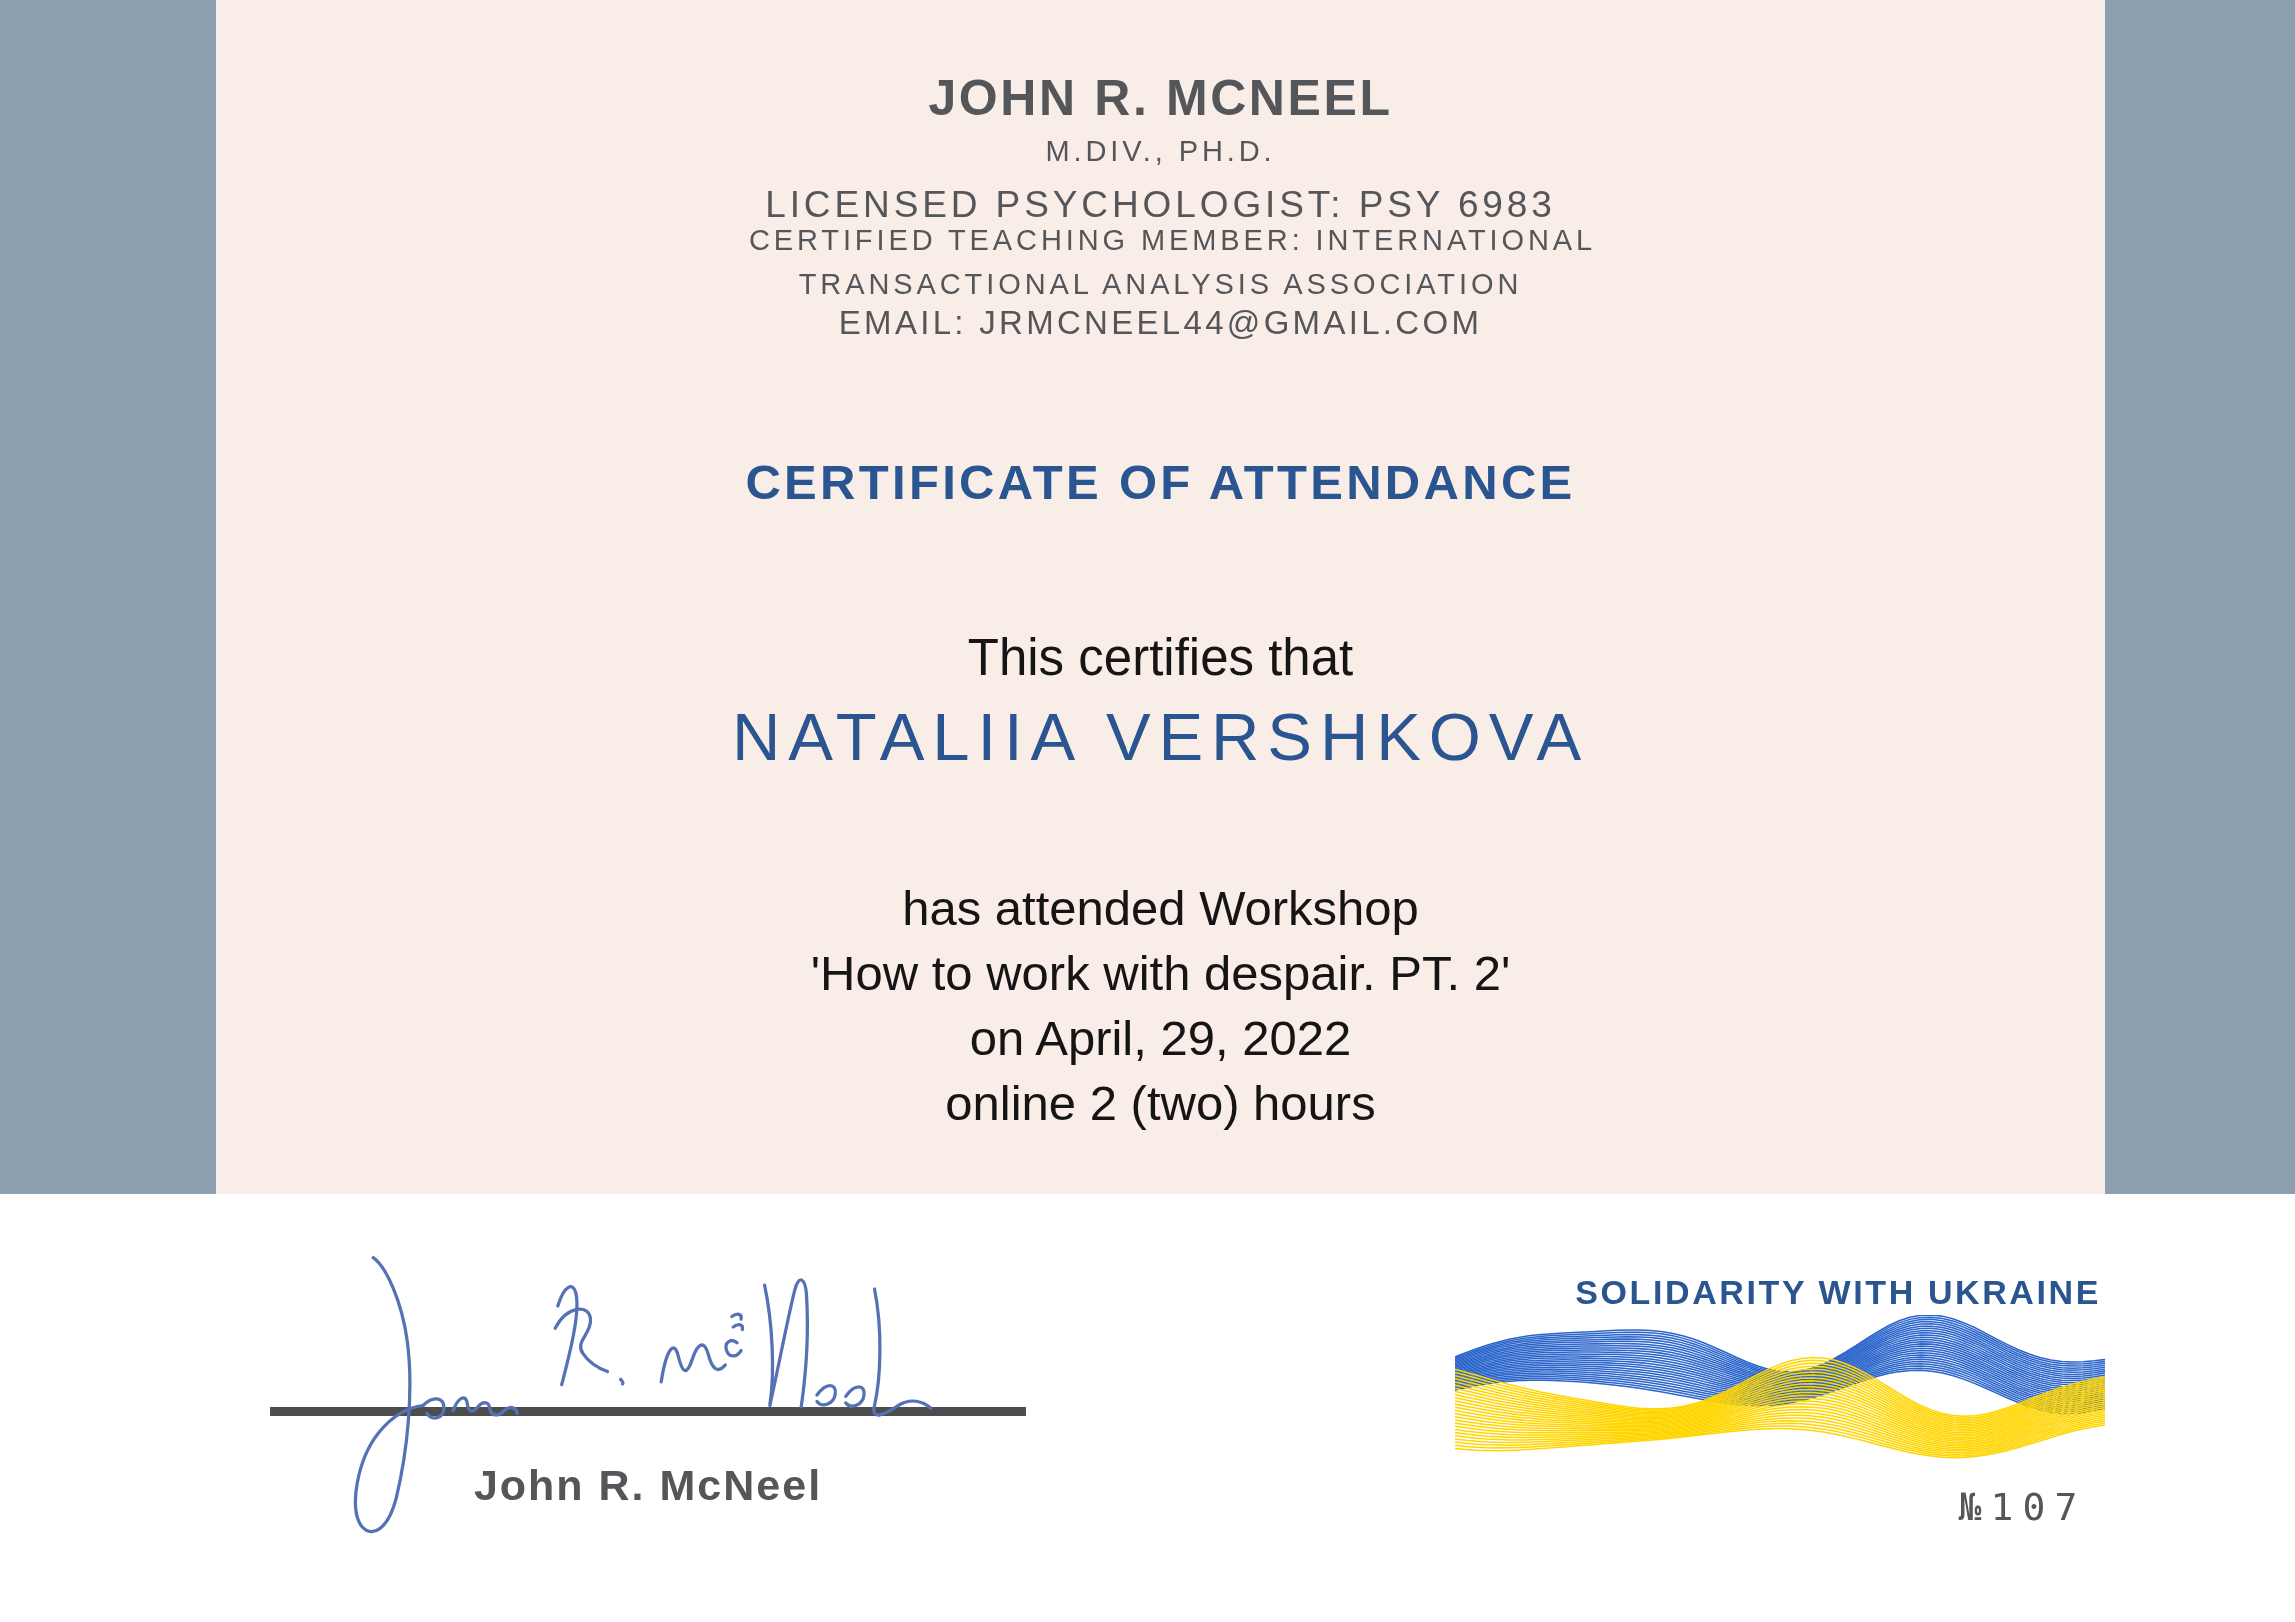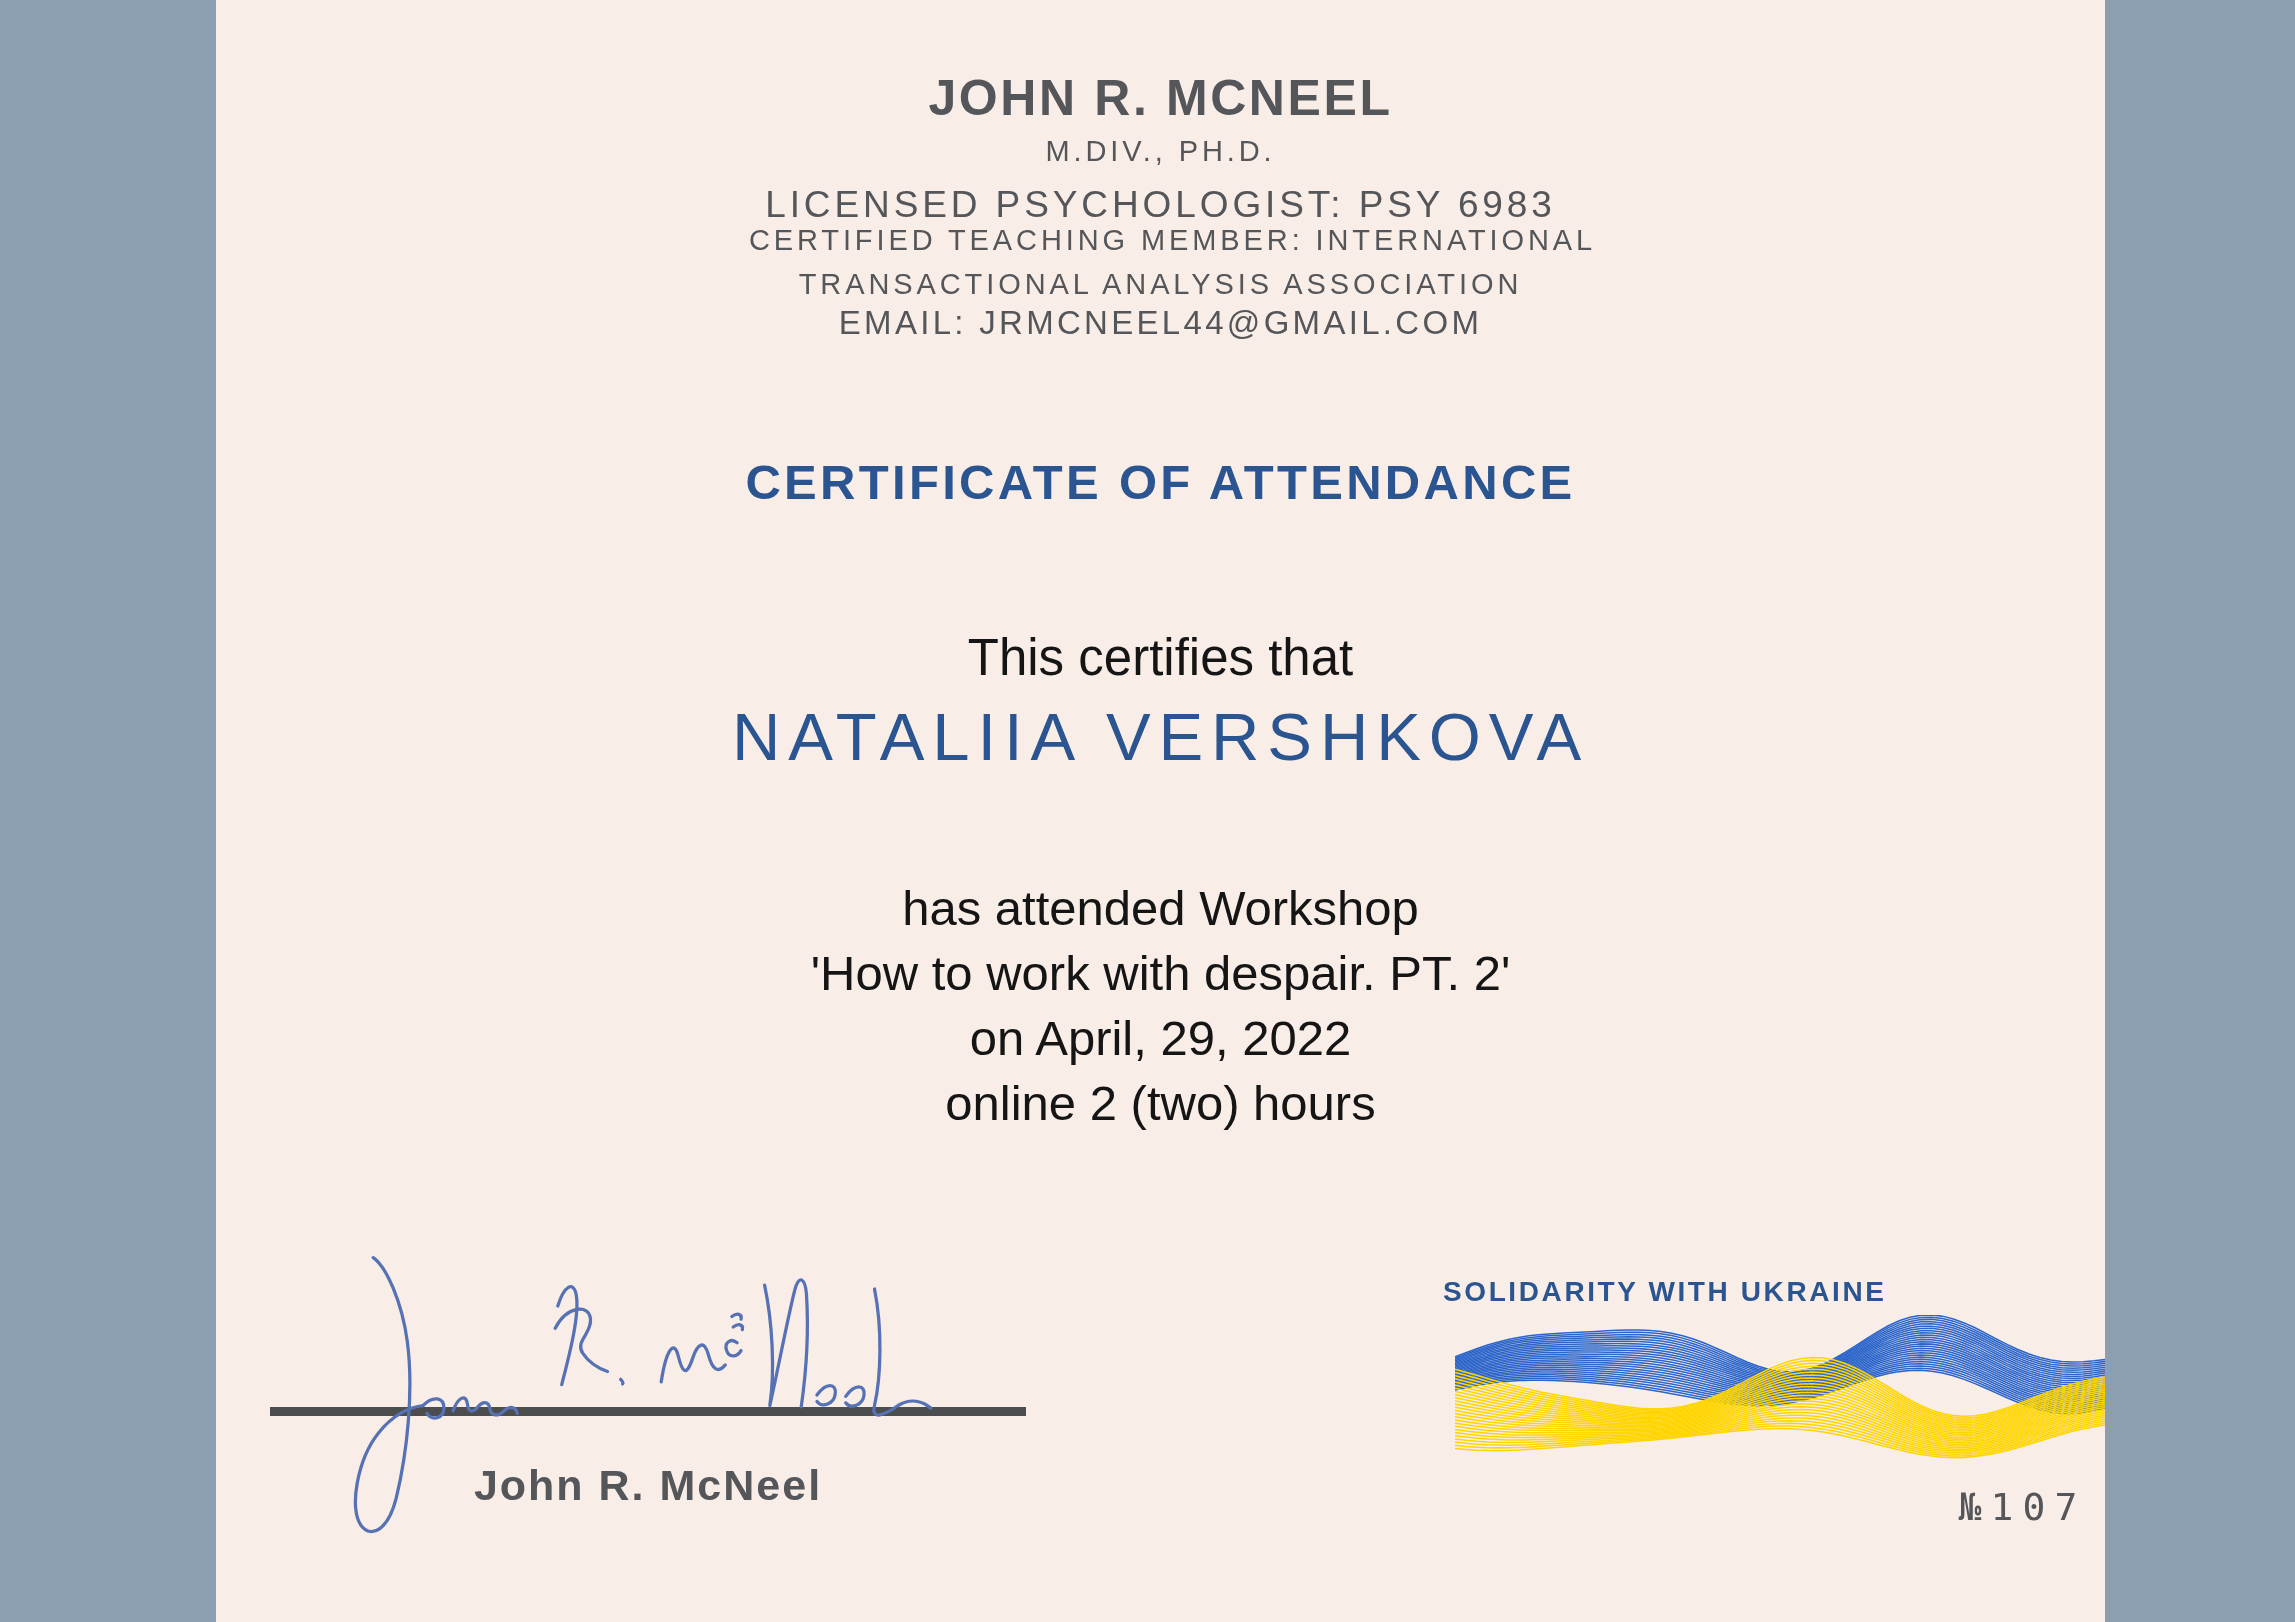--- a/index.html
+++ b/index.html
@@ -3,21 +3,21 @@
 <meta charset="utf-8">
 <style>
   html, body {
     margin: 0; padding: 0;
     width: 2295px; height: 1622px;
     overflow: hidden;
     font-family: "Liberation Sans", "DejaVu Sans", sans-serif;
   }
   .page {
     position: relative;
-    width: 2295px; height: 1622px;
+    width: 2295px; height: 1194px;
     background: var(--page_border, #8c9fb1);
   }
   .cert {
     position: absolute;
     left: 216px; top: 0; bottom: 0; right: 190px; 
     background: var(--paper, #f9eee7);
   }
   .abs { position: absolute; left: 0; right: 0; text-align: center; white-space: nowrap; }
 
   
@@ -47,22 +47,22 @@
   .sig-svg path { stroke: var(--signature_ink, #5671b4); stroke-width: 5; fill: none; stroke-linecap: round; stroke-linejoin: round; }
   .sig-name {
     position: absolute; left: 54px; top: 1464px; width: 756px;
     text-align: center; font-size: 43px; line-height: 43px;
     font-weight: bold; letter-spacing: 2px; color: var(--heading_gray);
     white-space: nowrap;
   }
 
   
   .solidarity {
-    position: absolute; right: 34px; top: 1275px; width: 628px;
-    text-align: left; font-size: 28px; line-height: 34px;
+    position: absolute; right: 4px; top: 1275px; width: 628px;
+    text-align: right; font-size: 34px; line-height: 34px;
     font-weight: bold; letter-spacing: 2.6px; color: var(--accent_blue);
     white-space: nowrap;
   }
   .wave {
     position: absolute; right: 0; top: 1315px;
     width: 650px; height: 152px; overflow: hidden;
   }
   .wave svg { width: 100%; height: 100%; display: block; }
 
   .cert-number {

